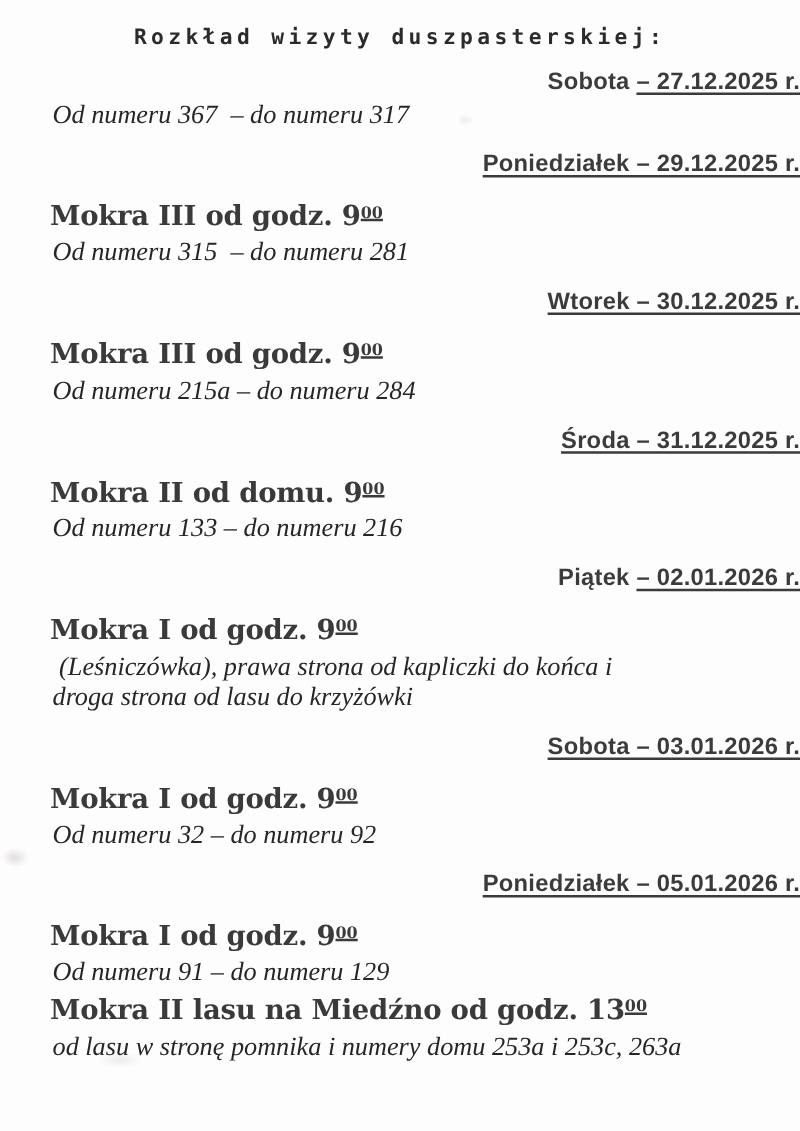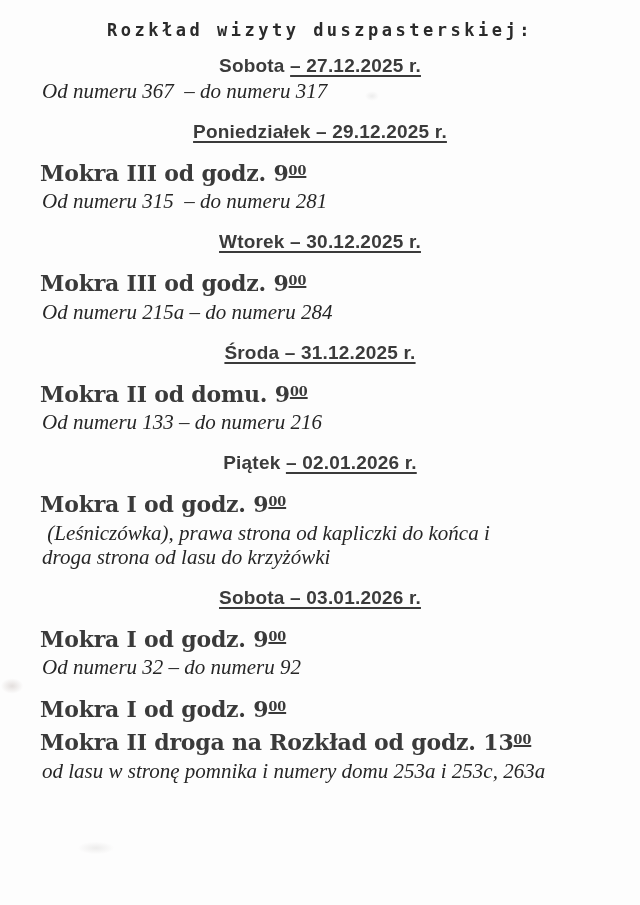--- a/index.html
+++ b/index.html
@@ -23,21 +23,21 @@
     margin: 0; padding-top: 18px;
     text-align: center;
     font-family: "DejaVu Sans Mono", monospace;
     font-weight: bold;
     font-size: 17px; line-height: 24px;
     letter-spacing: 3.5px;
     color: #2b2b2b;
   }
   .day-header {
     margin: 18px 0 0;
-    text-align: center;
+    text-align: right;
     font-family: "Liberation Sans", sans-serif;
     font-weight: bold;
     font-size: 19px; line-height: 22px;
     letter-spacing: 0.2px;
     color: #3b3b3b;
   }
   .day-header.first-header { margin-top: 13px; }
   .day-header .u {
     text-decoration: underline;
     text-decoration-thickness: 2px;
@@ -106,18 +106,20 @@
     <p class="detail-line">droga strona od lasu do krzyżówki</p>
   </section>
 
   <section>
     <h2 class="day-header"><span></span><span class="u">Sobota – 03.01.2026 r.</span></h2>
     <p class="street-line"><span>Mokra I od godz. </span><span>9</span><span class="sup">00</span></p>
     <p class="detail-line">Od numeru 32 – do numeru 92</p>
   </section>
 
   <section>
+    <h2 class="day-header"><span></span><span class="u">Poniedziałek – 05.01.2026 r.</span></h2>
     <p class="street-line"><span>Mokra I od godz. </span><span>9</span><span class="sup">00</span></p>
-    <p class="street-line tight"><span>Mokra II droga na Rozkład od godz. </span><span>13</span><span class="sup">00</span></p>
+    <p class="detail-line">Od numeru 91 – do numeru 129</p>
+    <p class="street-line tight"><span>Mokra II lasu na Miedźno od godz. </span><span>13</span><span class="sup">00</span></p>
     <p class="detail-line">od lasu w stronę pomnika i numery domu 253a i 253c, 263a</p>
   </section>
 
 </div>
 
 </body></html>

